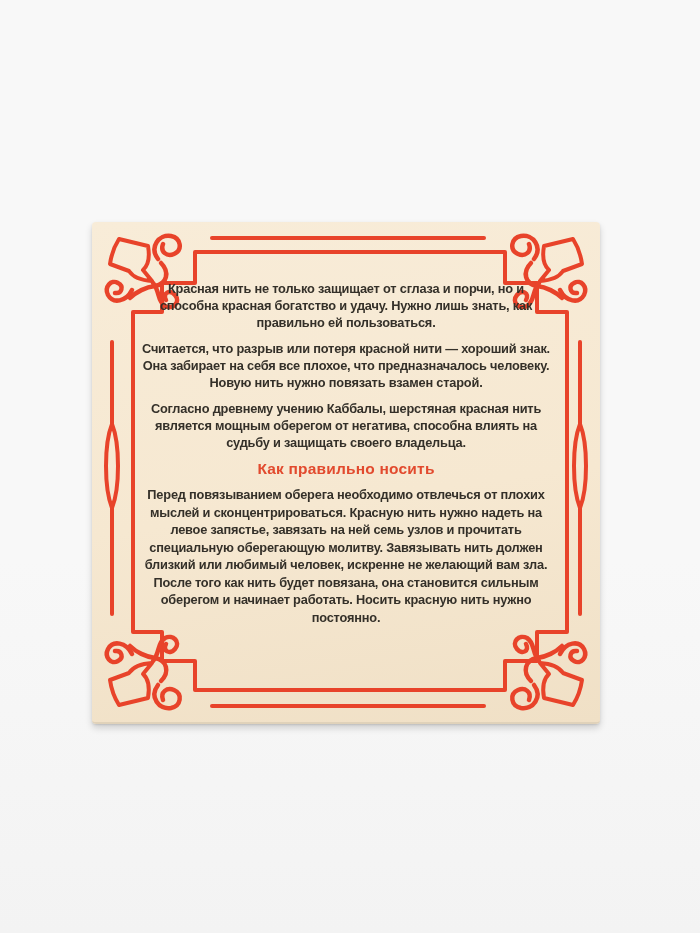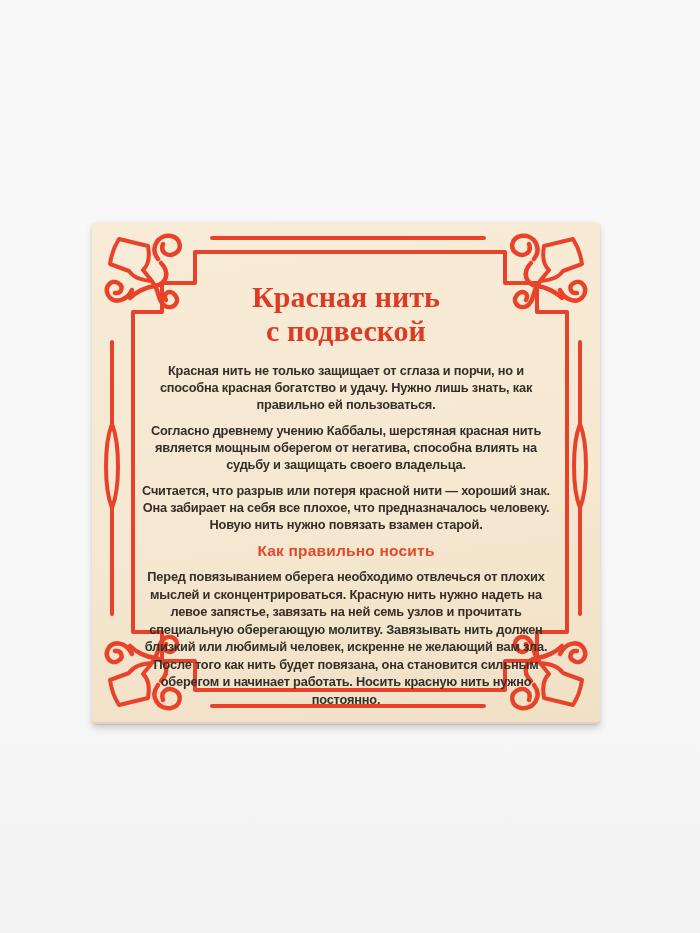--- a/index.html
+++ b/index.html
@@ -93,28 +93,24 @@
 
       <path d="M103,30 H413 V61 H445 V90 H475 V410 H445 V439 H413 V468 H103 V439 H70 V410 H41 V90 H70 V61 H103 Z"></path>
 
       <use href="#corner-flourish" transform="translate(6,6)"></use>
       <use href="#corner-flourish" transform="translate(502,6) scale(-1,1)"></use>
       <use href="#corner-flourish" transform="translate(6,494) scale(1,-1)"></use>
       <use href="#corner-flourish" transform="translate(502,494) scale(-1,-1)"></use>
     </svg>
 
     <div class="content">
-      <h1 class="title">
-        <div>Красная нить</div>
-        <div>с подвеской</div>
-      </h1>
 
       <p class="para">Красная нить не только защищает от сглаза и порчи, но и способна красная богатство и удачу. Нужно лишь знать, как правильно ей пользоваться.</p>
+      <p class="para">Считается, что разрыв или потеря красной нити — хороший знак. Она забирает на себя все плохое, что предназначалось человеку. Новую нить нужно повязать взамен старой.</p>
       <p class="para">Согласно древнему учению Каббалы, шерстяная красная нить является мощным оберегом от негатива, способна влиять на судьбу и защищать своего владельца.</p>
-      <p class="para">Считается, что разрыв или потеря красной нити — хороший знак. Она забирает на себя все плохое, что предназначалось человеку. Новую нить нужно повязать взамен старой.</p>
 
       <div class="section-heading">Как правильно носить</div>
 
       <p class="section-body">Перед повязыванием оберега необходимо отвлечься от плохих мыслей и сконцентрироваться. Красную нить нужно надеть на левое запястье, завязать на ней семь узлов и прочитать специальную оберегающую молитву. Завязывать нить должен близкий или любимый человек, искренне не желающий вам зла. После того как нить будет повязана, она становится сильным оберегом и начинает работать. Носить красную нить нужно постоянно.</p>
     </div>
 
   </div>
 </div>
 
 </body></html>

